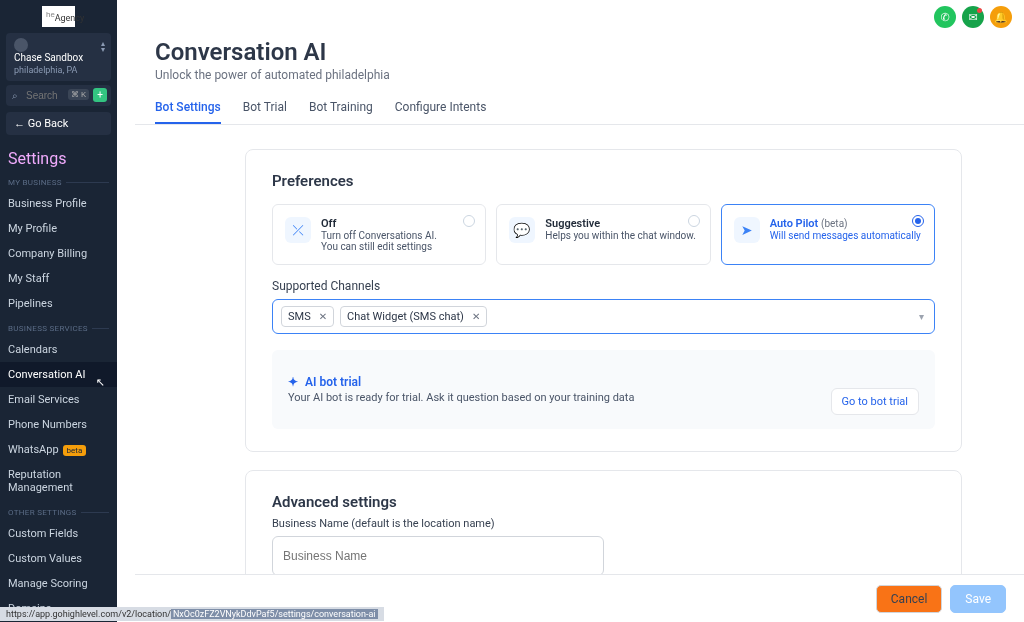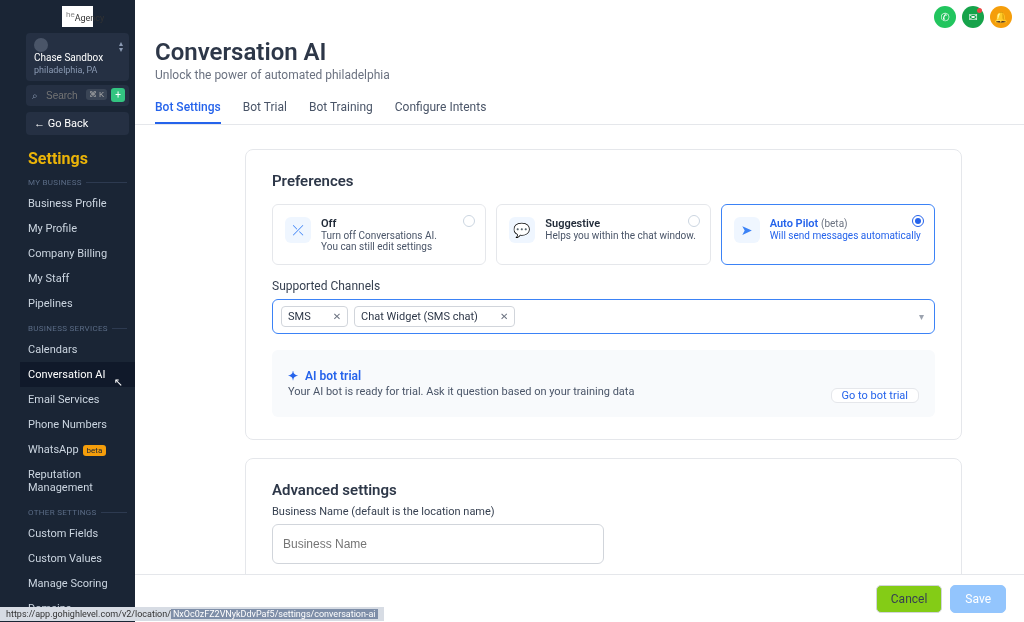--- a/index.html
+++ b/index.html
@@ -11,27 +11,26 @@
   width: 1024px;
   height: 622px;
   overflow: hidden;
   position: relative;
 }
 
 
 .sidebar {
   position: absolute;
   left: 0; top: 0;
-  width: 135px;
+  width: 117px;
   height: 622px;
   background: #1a2535;
   color: #cbd5e0;
   font-size: 11px;
   overflow: hidden;
-  padding-left: 20px;
 }
 .logo-wrap {
   background: #fff;
   margin: 6px 42px 6px 42px;
   padding: 4px 4px;
   text-align: center;
   font-size: 9px;
   color: #333;
 }
 .logo-wrap sup { font-size: 8px; color: #888; }
@@ -94,23 +93,23 @@
 }
 .go-back {
   margin: 6px;
   background: #253043;
   color: #fff;
   padding: 5px 8px;
   border-radius: 4px;
   font-size: 11px;
 }
 .sidebar h2.settings {
-  color: #eab308;
+  color: #f0abfc;
   font-size: 16px;
-  font-weight: 700;
+  font-weight: 400;
   padding: 8px 8px 2px 8px;
 }
 .section-header {
   color: #5a6b85;
   font-size: 8px;
   text-transform: uppercase;
   padding: 8px 8px 4px 8px;
   letter-spacing: 0.3px;
   display: flex;
   align-items: center;
@@ -277,21 +276,21 @@
   padding: 6px 8px;
   display: flex; gap: 6px;
   align-items: center;
   position: relative;
 }
 .chip {
   border: 1px solid #d1d5db;
   border-radius: 4px;
   padding: 3px 6px;
   font-size: 11px;
-  display: flex; align-items: center; gap: 22px;
+  display: flex; align-items: center; gap: 8px;
 }
 .chip .x { color: #6b7280; font-size: 10px; cursor: pointer; }
 .chan-select .chev {
   position: absolute; right: 10px;
   color: #9ca3af;
   font-size: 10px;
 }
 
 .trial-box {
   background: #f8fafc;
@@ -302,21 +301,21 @@
   align-items: center;
   justify-content: space-between;
 }
 .trial-left .trial-head { font-size: 12px; font-weight: 600; color: #2563eb; }
 .trial-left .trial-head .sparkle { margin-right: 4px; }
 .trial-left .trial-sub { font-size: 11px; color: #4a5568; margin-top: 2px; }
 .trial-btn {
   background: #fff;
   border: 1px solid #e5e7eb;
   border-radius: 6px;
-  padding: 0 10px;
+  padding: 6px 10px;
   font-size: 11px;
   color: #2563eb;
   cursor: pointer;
   margin-top: 24px;
 }
 
 .adv h3 { margin-bottom: 6px; }
 .bn-label { font-size: 11px; color: #374151; margin-bottom: 6px; }
 .text-input {
   width: 50%;
@@ -349,21 +348,21 @@
   padding: 0 18px;
   gap: 8px;
 }
 .btn {
   padding: 6px 14px;
   font-size: 12px;
   border-radius: 5px;
   cursor: pointer;
 }
 .btn-cancel {
-  background: #84cc16;
+  background: #f97316;
   border: 1px solid #d1d5db;
   color: #374151;
 }
 .btn-save {
   background: #93c5fd;
   border: 1px solid #93c5fd;
   color: #fff;
 }
 
 .url-bar {

